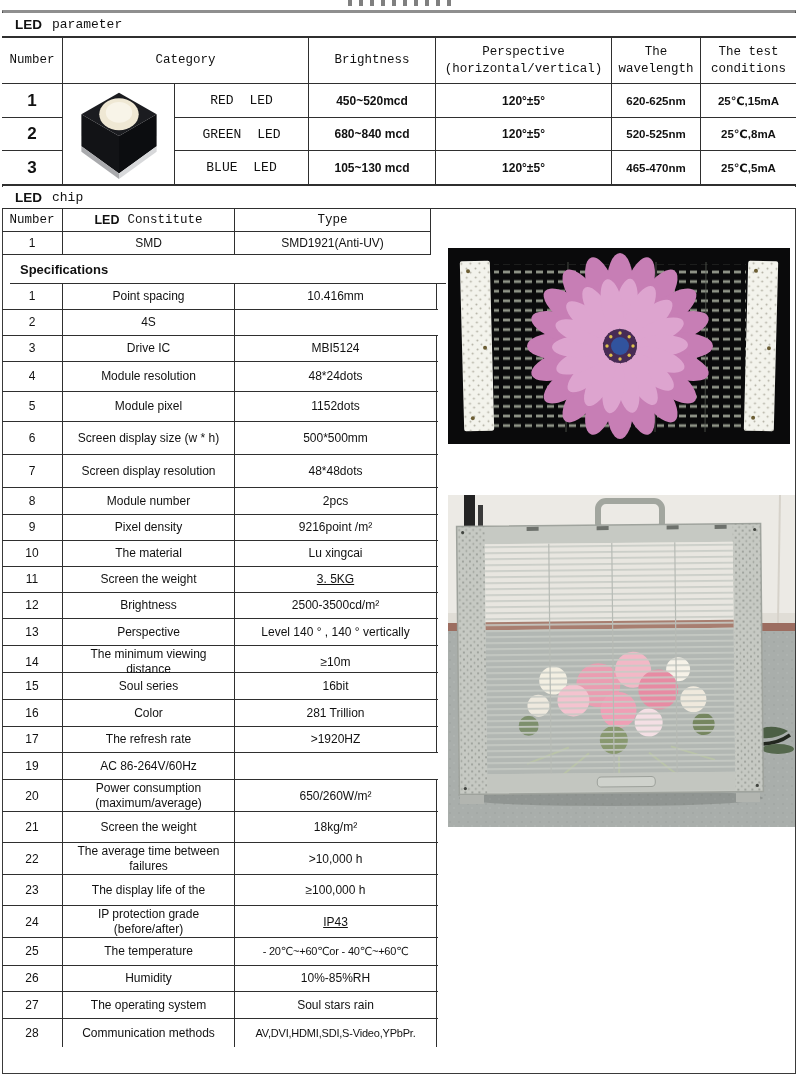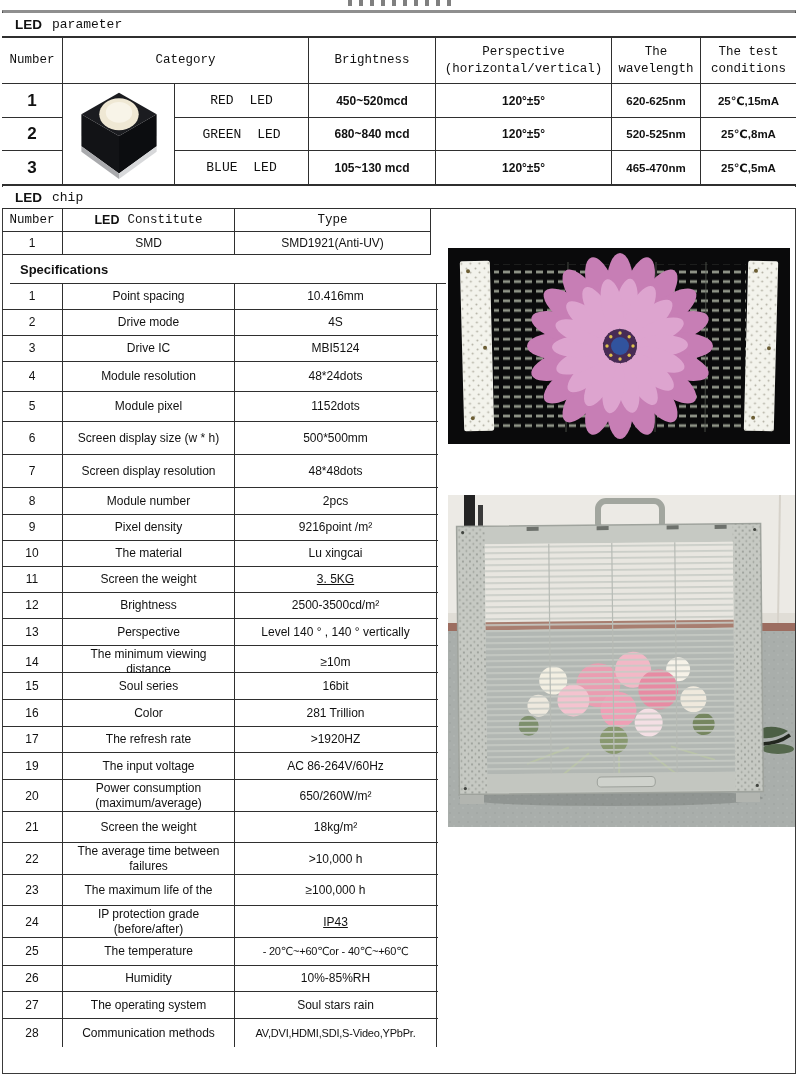--- a/index.html
+++ b/index.html
@@ -166,21 +166,20 @@
 <div class="spec-title">Specifications</div>
 
 <div class="spec-table">
   <div class="srow" style="height:26px">
     <div class="sc n">1</div>
     <div class="sc i">Point spacing</div>
     <div class="sc v">10.416mm</div>
   </div>
   <div class="srow" style="height:26px">
     <div class="sc n">2</div>
-    <div class="sc i">Drive mode</div>
     <div class="sc v">4S</div>
   </div>
   <div class="srow" style="height:26px">
     <div class="sc n">3</div>
     <div class="sc i">Drive IC</div>
     <div class="sc v">MBI5124</div>
   </div>
   <div class="srow" style="height:30px">
     <div class="sc n">4</div>
     <div class="sc i">Module resolution</div>
@@ -248,41 +247,40 @@
     <div class="sc i">Color</div>
     <div class="sc v">281 Trillion</div>
   </div>
   <div class="srow" style="height:26px">
     <div class="sc n">17</div>
     <div class="sc i">The refresh rate</div>
     <div class="sc v">&gt;1920HZ</div>
   </div>
   <div class="srow" style="height:27px">
     <div class="sc n">19</div>
-    <div class="sc i">The input voltage</div>
     <div class="sc v">AC 86-264V/60Hz</div>
   </div>
   <div class="srow" style="height:32px">
     <div class="sc n">20</div>
     <div class="sc i">Power consumption (maximum/average)</div>
     <div class="sc v">650/260W/m²</div>
   </div>
   <div class="srow" style="height:31px">
     <div class="sc n">21</div>
     <div class="sc i">Screen the weight</div>
     <div class="sc v">18kg/m²</div>
   </div>
   <div class="srow" style="height:32px">
     <div class="sc n">22</div>
     <div class="sc i">The average time between failures</div>
     <div class="sc v">&gt;10,000 h</div>
   </div>
   <div class="srow" style="height:31px">
     <div class="sc n">23</div>
-    <div class="sc i">The maximum life of the</div>
+    <div class="sc i">The display life of the</div>
     <div class="sc v">≥100,000 h</div>
   </div>
   <div class="srow" style="height:32px">
     <div class="sc n">24</div>
     <div class="sc i">IP protection grade (before/after)</div>
     <div class="sc v">
         <span class="u">IP43</span>
       </div>
   </div>
   <div class="srow" style="height:28px">

